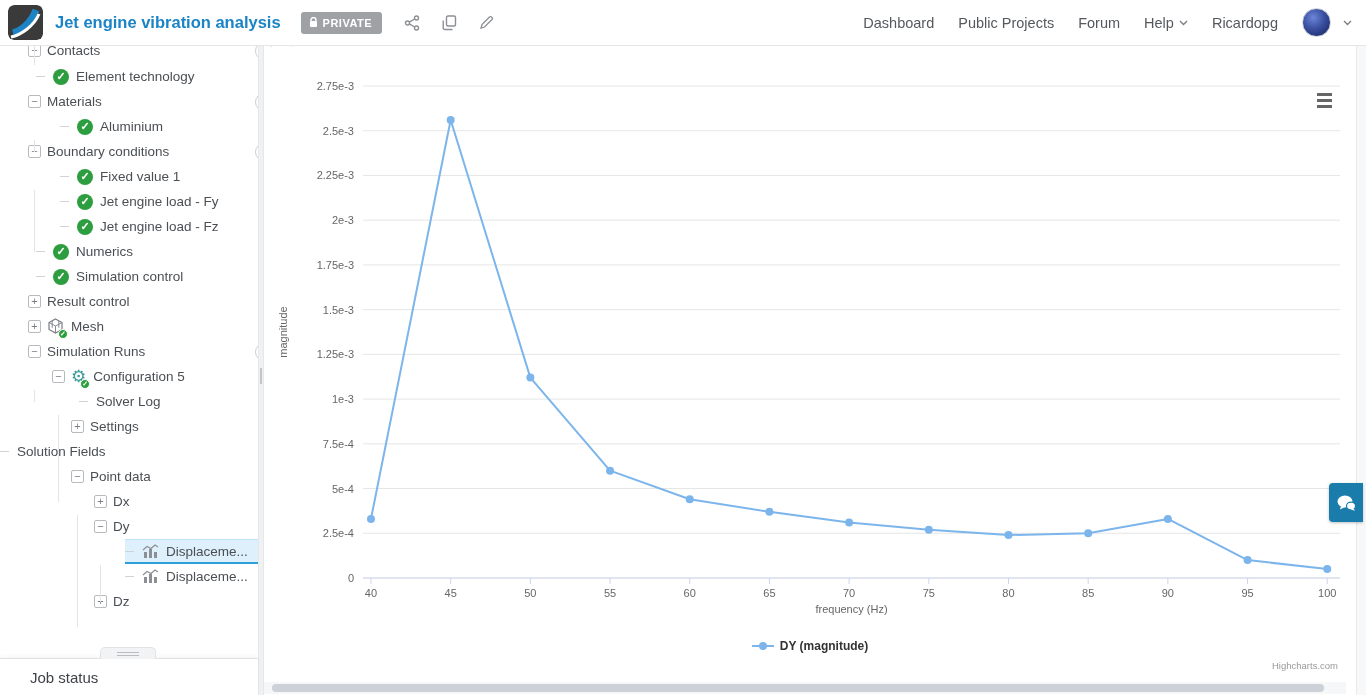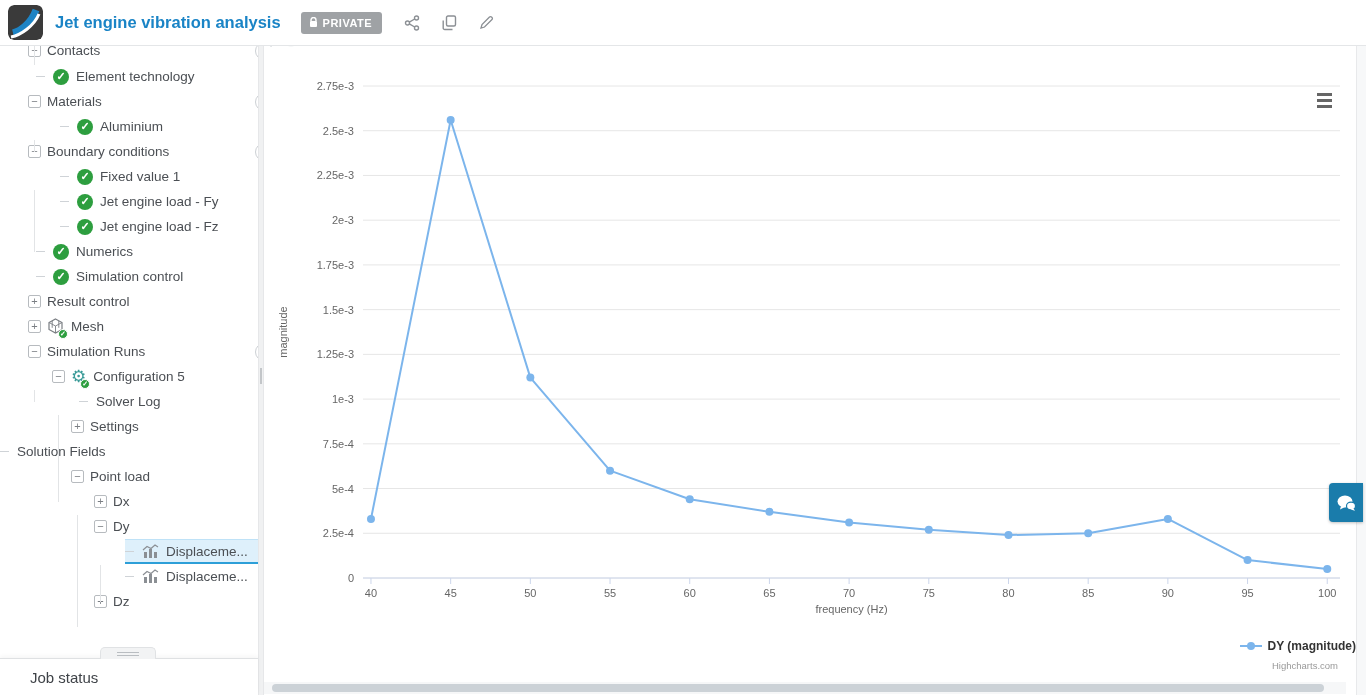--- a/index.html
+++ b/index.html
@@ -65,21 +65,21 @@
     border-left:1px solid #e6e7e9; border-right:1px solid #e6e7e9; cursor:col-resize; }
   #divider-grip { position:absolute; left:1px; top:322px; width:2px; height:16px;
     border-left:1px solid #c3c6c9; border-right:1px solid #c3c6c9; }
 
   
   #main { position:absolute; left:264px; top:47px; width:1092px; height:636px; background:#fff; }
   #chart-svg { position:absolute; left:0; top:0; }
   #hc-menu { position:absolute; right:20px; top:43px; width:24px; height:20px; cursor:pointer;
     display:flex; flex-direction:column; justify-content:center; gap:3px; align-items:center; }
   #hc-menu i { display:block; width:15px; height:3px; background:#666; }
-  #legend { position:absolute; left:0; right:0; top:592px; display:flex; justify-content:flex-end; }
+  #legend { position:absolute; left:0; right:0; top:592px; display:flex; justify-content:center; }
   #legend-item { display:flex; align-items:center; gap:6px; cursor:pointer; }
   #legend-label { font-size:12px; font-weight:bold; color:#333; }
   #credit { position:absolute; right:18px; top:613px; font-size:9.5px; color:#999; cursor:pointer; }
 
   
   #hscroll-track { position:absolute; left:264px; top:682px; width:1082px; height:12px; background:#f6f7f8; }
   #hscroll-thumb { position:absolute; left:8px; top:2px; width:1052px; height:8px; background:#ccd2d7;
     border-radius:4px; cursor:pointer; }
   #vscroll-track { position:absolute; right:0; top:46px; width:10px; height:649px; background:#f7f8f9;
     border-left:1px solid #e8e9eb; }
@@ -120,20 +120,40 @@
     <svg width="15" height="16" viewBox="0 0 15 16" fill="none" stroke="#8b8f94" stroke-width="1.4">
       <rect x="4.5" y="1" width="9" height="10" rx="1.5"></rect>
       <path d="M10.5 14.5 H2.8 A1.6 1.6 0 0 1 1.2 12.9 V5.5"></path>
     </svg>
   </span>
   <span class="hdr-icon">
     <svg width="15" height="15" viewBox="0 0 15 15" fill="none" stroke="#8b8f94" stroke-width="1.3">
       <path d="M2 13 L3 9.5 L10.5 2 A1.4 1.4 0 0 1 12.5 2 L13 2.5 A1.4 1.4 0 0 1 13 4.5 L5.5 12 L2 13 Z"></path>
     </svg>
   </span>
+  <div id="header-right">
+    <span class="nav-item">Dashboard</span>
+    <span class="nav-item">Public Projects</span>
+    <span class="nav-item">Forum</span>
+    <span id="help-wrap">
+      <span class="nav-item">Help</span>
+      <span class="chev">
+        <svg width="9" height="6" viewBox="0 0 9 6">
+            <path d="M1 1 L4.5 4.5 L8 1" stroke="#7a7e83" stroke-width="1.4" fill="none"></path>
+          </svg>
+      </span>
+    </span>
+    <span class="nav-item">Ricardopg</span>
+    <span id="avatar"></span>
+    <span class="chev" style="margin-left:-12px">
+      <svg width="9" height="6" viewBox="0 0 9 6">
+          <path d="M1 1 L4.5 4.5 L8 1" stroke="#7a7e83" stroke-width="1.4" fill="none"></path>
+        </svg>
+    </span>
+  </div>
 </div>
 
 <div id="sidebar">
   <div id="tree">
       <div class="clip-row">
         <div class="tree-row" style="padding-left: 28px;">
           <span class="row-inner">
             <span class="expander">−</span>
       <span class="t-label">Contacts</span>
           </span>
@@ -267,21 +287,21 @@
       </div>
       <div class="tree-row" style="">
         <span class="row-inner">
           <span class="dash"></span>
       <span class="t-label">Solution Fields</span>
         </span>
       </div>
       <div class="tree-row" style="padding-left: 71px;">
         <span class="row-inner">
           <span class="expander">−</span>
-      <span class="t-label">Point load</span>
+      <span class="t-label">Point data</span>
         </span>
       </div>
       <div class="tree-row" style="padding-left: 94px;">
         <span class="row-inner">
           <span class="expander">+</span>
       <span class="t-label">Dx</span>
         </span>
       </div>
       <div class="tree-row" style="padding-left: 94px;">
         <span class="row-inner">

